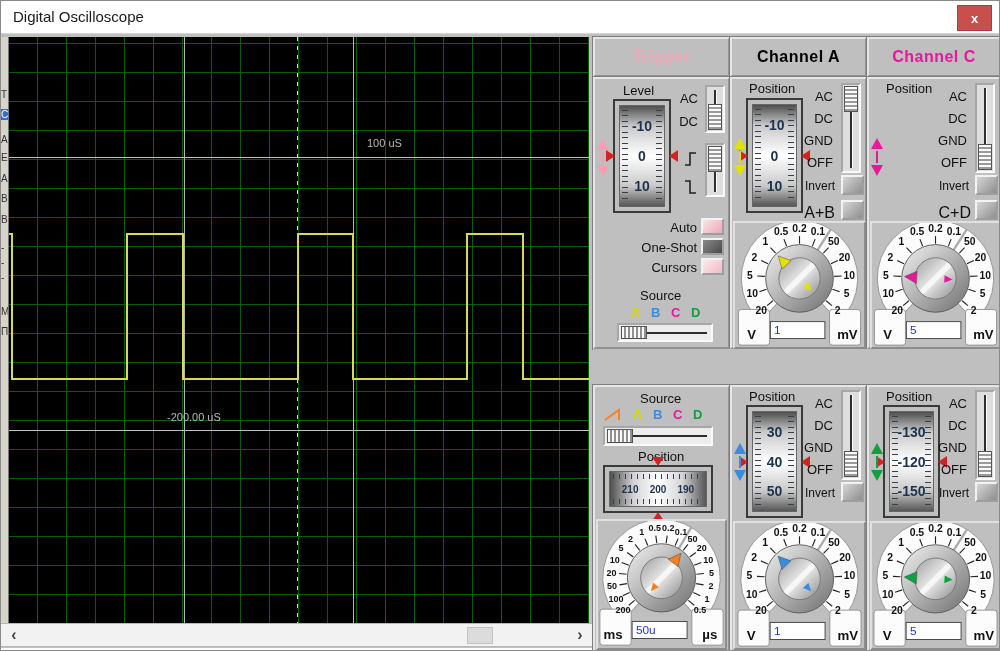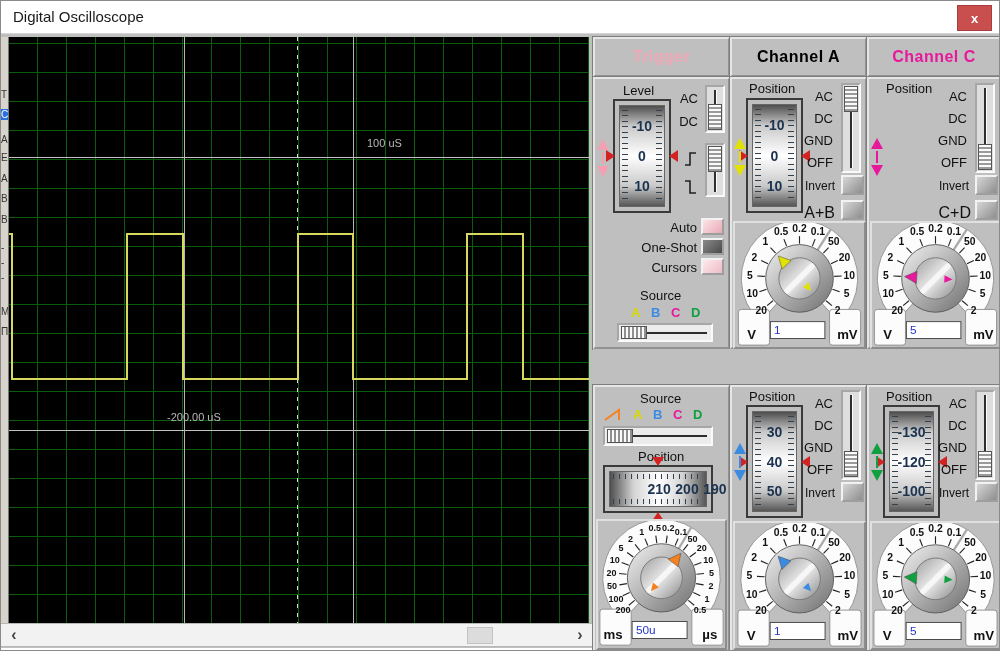--- a/index.html
+++ b/index.html
@@ -55,21 +55,21 @@
   .tri-left { left:-9px; border-top:6px solid transparent; border-bottom:6px solid transparent; border-left:9px solid #d22222; }
   .tri-right { right:-9px; border-top:6px solid transparent; border-bottom:6px solid transparent; border-right:9px solid #d22222; }
 
   
   .hdial { position:absolute; border:2px solid #3a3a3a; background:#bfbfbf; padding:4px; }
   .hdial-face { position:relative; width:100%; height:100%; border:1px solid #666;
     background:linear-gradient(90deg,#4e4e4e,#d5d5d5 25%,#ffffff 50%,#d5d5d5 75%,#565656); }
   .hdial-face::before, .hdial-face::after { content:''; position:absolute; left:3px; right:3px; height:5px;
     background:repeating-linear-gradient(90deg,#33404d 0 1px, transparent 1px 6px); }
   .hdial-face::before { top:2px; } .hdial-face::after { bottom:2px; }
-  .hdn { position:absolute; top:50%; transform:translate(-50%,-50%); font-size:14px; font-weight:bold; color:#1c3350;margin-left:29px; }
+  .hdn { position:absolute; top:50%; transform:translate(-50%,-50%); font-size:10px; font-weight:bold; color:#1c3350; }
   .htri { position:absolute; left:50%; width:0; height:0; transform:translateX(-50%); }
   .htri-top { top:-10px; border-left:6px solid transparent; border-right:6px solid transparent; border-top:9px solid #d22222; }
   .htri-bottom { bottom:-10px; border-left:6px solid transparent; border-right:6px solid transparent; border-bottom:9px solid #d22222; }
 
   
   .updown { position:absolute; width:13px; height:38px;
     background:linear-gradient(currentColor,currentColor) center/2px 12px no-repeat; }
   .updown::before, .updown::after { content:''; display:block; width:0; margin:0 auto; }
   .updown::before { border-left:6px solid transparent; border-right:6px solid transparent; border-bottom:11px solid currentColor; }
   .updown::after { margin-top:16px; border-left:6px solid transparent; border-right:6px solid transparent; border-top:11px solid currentColor; }
@@ -530,21 +530,21 @@
     </div>
   </div>
 
   <div class="panel" style="left:866px;top:348px;width:134px;height:303px">
     <div class="pbody" style="top:36px">
       <span class="lbl" style="left:17px;top:2px">Position</span>
       <div class="vdial" style="left:14px;top:18px;width:57px;height:113px">
         <div class="vdial-face">
           <span class="dn dn0">-130</span>
           <span class="dn dn1">-120</span>
-          <span class="dn dn2">-100</span>
+          <span class="dn dn2">-150</span>
         </div>
         <div class="tri tri-left"></div>
         <div class="tri tri-right"></div>
       </div>
       <div class="updown" style="left: 1px; top: 56px; color: rgb(16, 160, 64);"></div>
 
       <span class="lbl rlbl" style="right:32px;top:9px">AC</span>
       <span class="lbl rlbl" style="right:32px;top:31px">DC</span>
       <span class="lbl rlbl" style="right:32px;top:53px">GND</span>
       <span class="lbl rlbl" style="right:32px;top:75px">OFF</span>

